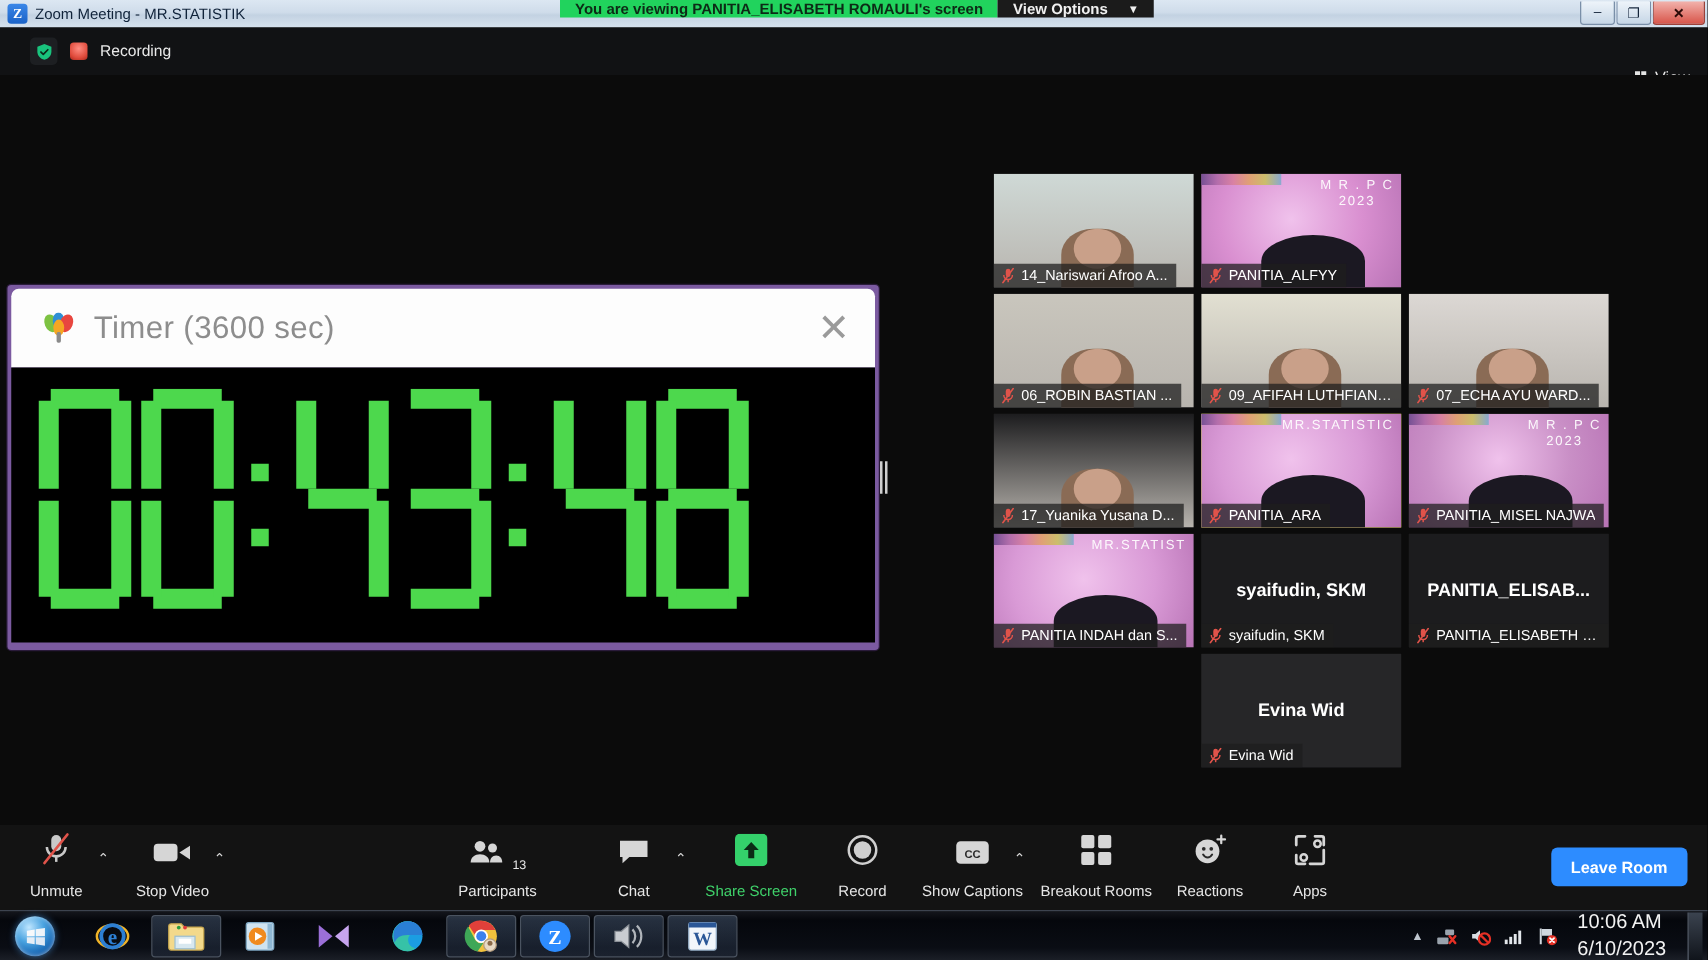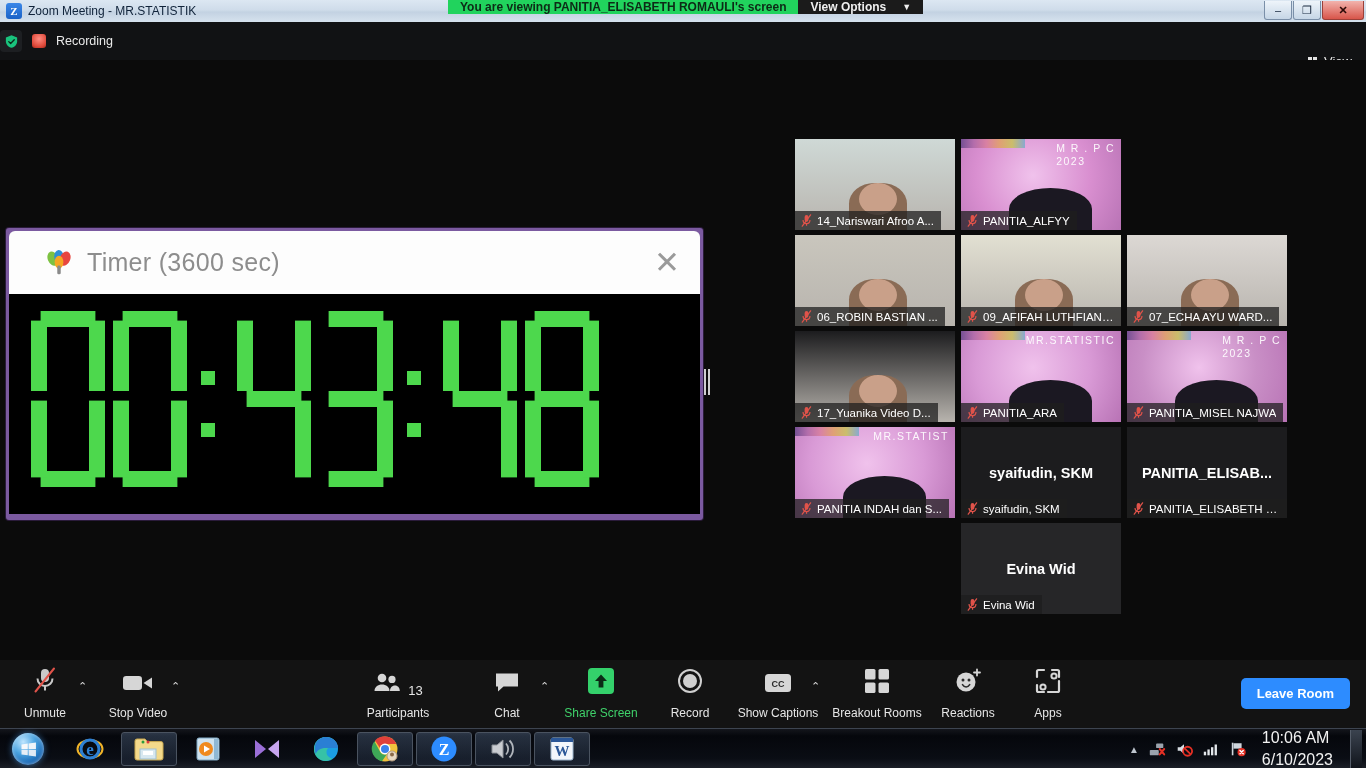--- a/index.html
+++ b/index.html
@@ -45,21 +45,21 @@
     background:#1b1b1b; color:#f0f0f0; font-weight:bold;
     display:flex;align-items:center; gap:16px; padding:0 12px; white-space:nowrap;
   }
   #share-banner .vopt .chev{ font-size:9px; }
 
   
   #subbar{
     position:absolute; left:0; top:22px; width:1366px; height:38px;
     background:#111214;
   }
-  #rec-wrap{ position:absolute; left:0; top:8px; display:flex; align-items:center; gap:10px; }
+  #rec-wrap{ position:absolute; left:24px; top:8px; display:flex; align-items:center; gap:10px; }
   .shield{
     width:22px;height:22px;border-radius:4px;background:#1d1f22;
     display:flex;align-items:center;justify-content:center;
   }
   .shield svg{ width:15px;height:15px; }
   .recdot{
     width:14px;height:14px;border-radius:3px;
     background:radial-gradient(circle at 50% 35%, #ff8d82 0%, #e04b3c 65%, #a8281c 100%);
   }
   #rec-label{ color:#e9e9e9; font-size:12.5px; }
@@ -76,21 +76,21 @@
   #stage{ position:absolute; left:0; top:60px; width:1366px; height:600px; background:#0b0b0b; }
 
   
   #timer{
     position:absolute; left:6px; top:168px; width:697px; height:292px;
     background:#7b5aa0; padding:3px; border-radius:3px;
     box-shadow:0 0 0 1px #2a1b3a;
   }
   #timer-head{
     height:63px; background:#fdfdfd; border-radius:6px 6px 0 0;
-    display:flex; align-items:center; padding:0 16px 0 36px;
+    display:flex; align-items:center; padding:0 16px 0 24px;
   }
   #timer-head .tlogo{ width:28px;height:26px;margin-right:14px; }
   #timer-title{
     font-size:25px; color:#8d8d8d; font-family:"Liberation Sans", sans-serif;
     letter-spacing:.3px; flex:1;
   }
   #timer-close{ font-size:31px; color:#9a9a9a; line-height:1; font-weight:300; padding-right:4px; }
   #timer-body{
     height:220px; background:#000; display:flex; align-items:center; justify-content:center;
   }
@@ -123,39 +123,39 @@
     padding:0 8px; white-space:nowrap; overflow:hidden; text-overflow:ellipsis;
   }
   .tile .vbg{ position:absolute; inset:0; }
   .tile .strip{
     position:absolute; left:0; top:0; height:9px; width:64px;
     background:linear-gradient(to right,#6d4b8f,#b06aa8,#d97f9e,#e0a06a,#c9c05f,#7fa9cf);
     opacity:.9;
   }
   .tile .brand{
     position:absolute; right:6px; top:3px; color:#ffffff; font-size:10.5px;
-    letter-spacing:1.5px; text-align:left; line-height:1.25; opacity:.92;
+    letter-spacing:1.5px; text-align:center; line-height:1.25; opacity:.92;
   }
 
   
   #controls{
     position:absolute; left:0; top:660px; width:1366px; height:68px; background:#131313;
   }
   #ctl-inner{ position:relative; width:100%; height:100%; }
   .ctl{
     position:absolute; top:8px; display:flex; flex-direction:column; align-items:center;
     width:96px; margin-left:-48px;
   }
   .ctl .ic{ height:30px; display:flex; align-items:flex-end; justify-content:center; }
   .ctl .lb{ font-size:12px; color:#e6e6e6; margin-top:8px; white-space:nowrap; }
   .ctl.green .lb{ color:#3fd16a; }
   .caret{
     position:absolute; top:20px; color:#d8d8d8; font-size:11px;
   }
-  .badge{ color:#e6e6e6; font-size:13px; margin-left:5px; }
+  .badge{ color:#e6e6e6; font-size:10px; margin-left:5px; }
   #leave{
     position:absolute; right:16px; top:18px; background:#2d8cff; color:#fff;
     font-size:13px; font-weight:bold; padding:8px 16px; border-radius:5px;
   }
 
   
   #taskbar{
     position:absolute; left:0; top:728px; width:1366px; height:40px;
     background:linear-gradient(to bottom,#14161c 0%,#05070c 18%,#0a0d14 75%,#1b1f27 100%);
     border-top:1px solid #3d4450;
@@ -375,21 +375,21 @@
           <div class="vbg" style="background:linear-gradient(to bottom,#1c1c1e,#b8b4ae)"></div>
           <div style="position:absolute;left:34%;right:30%;bottom:0;height:52%;border-radius:44% 44% 0 0;background:#8a6b55;"></div>
           <div style="position:absolute;left:40%;right:36%;bottom:16%;height:36%;border-radius:50%;background:#c9a089;"></div>
           <div class="namebar">
             <svg class="micoff" viewBox="0 0 14 16">
               <rect x="4.6" y="1" width="4.8" height="8.5" rx="2.4" fill="#e0534a"></rect>
               <path d="M2.6 7.3c0 2.6 1.9 4.6 4.4 4.6s4.4-2 4.4-4.6" stroke="#e0534a" stroke-width="1.5" fill="none"></path>
               <rect x="6.3" y="11.5" width="1.5" height="3.2" fill="#e0534a"></rect>
               <path d="M1.6 15.2 12.2.8" stroke="#e0534a" stroke-width="1.6" stroke-linecap="round"></path>
             </svg>
-            <span>17_Yuanika Video D...</span>
+            <span>17_Yuanika Yusana D...</span>
           </div>
         </div>
         <div class="tile active">
           <div class="vbg" style="background:radial-gradient(circle at 45% 40%, #f0c2ec 0%, #d99ad6 55%, #b873b5 100%)"></div>
           <div class="strip"></div>
           <div class="brand">MR.STATISTIC</div>
           <div style="position:absolute;left:30%;right:18%;bottom:0;height:46%;border-radius:50% 50% 0 0;background:#1b1822;"></div>
           <div class="namebar">
             <svg class="micoff" viewBox="0 0 14 16">
               <rect x="4.6" y="1" width="4.8" height="8.5" rx="2.4" fill="#e0534a"></rect>

